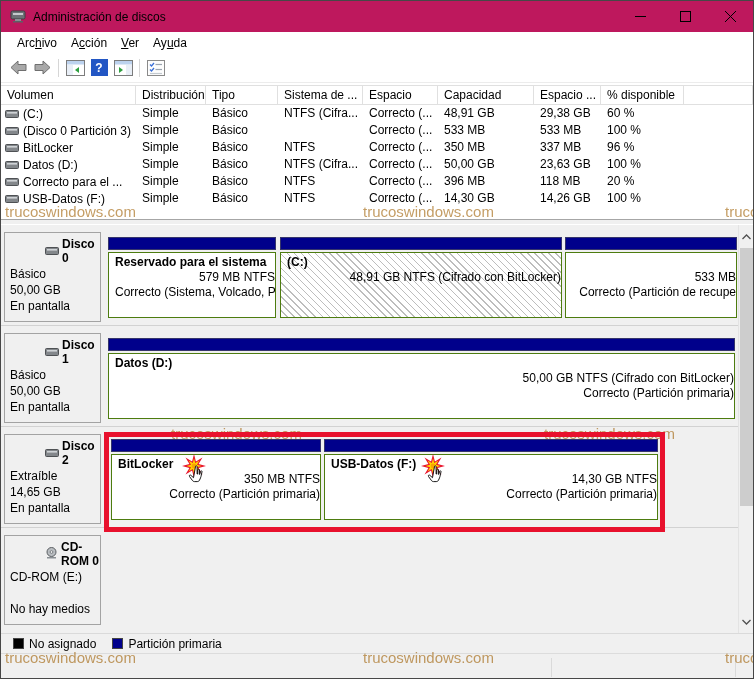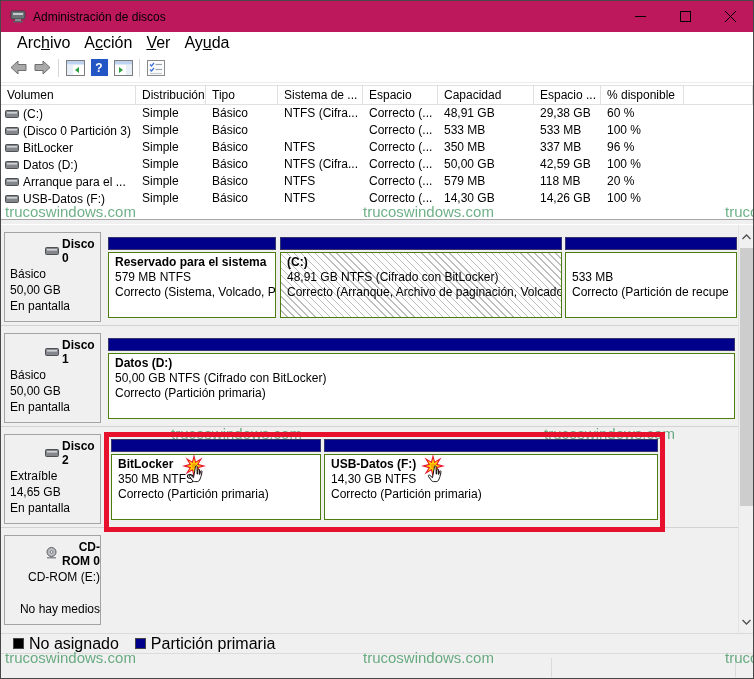--- a/index.html
+++ b/index.html
@@ -13,21 +13,21 @@
   
   .titlebar { position:absolute; left:0; top:0; width:100%; height:31px;
     display:flex; align-items:center; background:#be185d; }
   .app-icon { margin:0 7px 0 9px; display:flex; }
   .title-text { font-size:12px; }
   .win-controls { margin-left:auto; display:flex; height:31px; }
   .win-btn { width:45px; height:31px; display:flex; align-items:center; justify-content:center; }
 
   
   .menubar { position:absolute; left:0; top:31px; width:100%; height:21px;
-    display:flex; align-items:center; padding-left:9px; font-size:16px; background:#fff; }
+    display:flex; align-items:center; padding-left:9px; font-size:12px; background:#fff; }
   .menu-item { padding:2px 7px; }
   .menu-item u { text-decoration:underline; }
 
   
   .toolbar { position:absolute; left:0; top:52px; width:100%; height:30px;
     display:flex; align-items:center; padding-left:5px; background:#fff;
     border-bottom:1px solid #ececec; }
   .tb-btn { width:24px; height:24px; display:flex; align-items:center; justify-content:center; }
   .tb-sep { width:1px; height:18px; background:#d6d6d6; margin:0 4px; }
   .help-box { width:17px; height:17px; background:#2256c4; color:#fff; font-weight:bold;
@@ -54,53 +54,53 @@
   .disk-row { position:relative; width:738px; height:101px; border-bottom:1px solid #d2d2d2; }
   .disk-label { position:absolute; left:3px; top:7px; width:97px; height:90px;
     background:#f0f0f0; border:1px solid #a3a3a3; padding:4px 0 0 5px; font-size:12px; }
   .disk-label .dname { display:flex; align-items:center; gap:3px; font-weight:bold;padding-left:35px; }
   .disk-label .dline { margin-top:2px; }
   .part { position:absolute; top:12px; height:83px; }
   .part-bar { height:13px; background:#00008B; border:1px solid #35356b; }
   .part-body { margin-top:2px; height:66px; background:#fff; border:1px solid #4d7c0f;
     padding:2px 0 0 6px; font-size:12px; overflow:hidden; white-space:nowrap; }
   .part-body .ptitle { font-weight:bold; height:15px; }
-  .part-body .pline { height:15px; }
+  .part-body .pline { height:15px;text-align:right; }
   .part-body.hatched {
     background:repeating-linear-gradient(45deg,#ffffff 0px,#ffffff 4px,#bdbdbd 4px,#bdbdbd 5px);
   }
   .click-burst { position:absolute; z-index:4; }
 
   .red-box { position:absolute; left:103px; top:207px; width:561px; height:100px;
     border:5px solid #e8112d; z-index:6; pointer-events:none; }
 
   
   .v-scroll { position:absolute; right:0; top:0; width:15px; height:408px;
     background:#f0f0f0; border-left:1px solid #e3e3e3; }
   .v-arrow { position:absolute; left:0; width:15px; height:17px;
     display:flex; align-items:center; justify-content:center; }
   .v-arrow.up { top:3px; } .v-arrow.down { bottom:3px; }
   .v-thumb { position:absolute; left:1px; top:23px; width:13px; height:258px; background:#cdcdcd; }
 
   
   .legend-bar { position:absolute; left:0; top:632px; width:100%; height:20px;
     background:#f0f0f0; border-top:1px solid #dadada; display:flex; align-items:center;
-    padding-left:12px; font-size:16px; }
+    padding-left:12px; font-size:12px; }
   .legend-item { display:flex; align-items:center; gap:5px; margin-right:16px; }
   .swatch { width:11px; height:11px; border:1px solid #444; }
   .swatch.black { background:#000000; }
   .swatch.navy { background:#00008B; }
 
   
   .status-bar { position:absolute; left:0; top:652px; width:100%; height:27px;
     background:#f0f0f0; border-top:1px solid #dcdcdc; }
   .sb-sep { position:absolute; top:4px; width:1px; height:19px; background:#dadada; }
 
   
-  .wm { position:absolute; z-index:3; font-size:15px; color:#15803d; opacity:.62;
+  .wm { position:absolute; z-index:3; font-size:15px; color:#a16207; opacity:.62;
     white-space:nowrap; pointer-events:none; }
 </style>
 </head>
 <body>
 
 <div class="window">
 
   <div class="titlebar">
     <span class="app-icon">
       <svg width="16" height="15" viewBox="0 0 16 15">
@@ -259,39 +259,39 @@
               <rect x="2" y="2" width="10" height="1.6" fill="#cfd3d6"></rect>
             </svg>
           </span>
           <span>Datos (D:)</span>
         </div>
       <div class="cell">Simple</div>
       <div class="cell">Básico</div>
       <div class="cell">NTFS (Cifra...</div>
       <div class="cell">Correcto (...</div>
       <div class="cell">50,00 GB</div>
-      <div class="cell">42,59 GB</div>
+      <div class="cell">23,63 GB</div>
       <div class="cell">100 %</div>
       <div class="cell"></div>
     </div>
     <div class="vt-grid vt-row">
       <div class="cell vol-cell">
           <span class="drive-ico">
             <svg width="14" height="8" viewBox="0 0 14 8">
               <rect x="0.5" y="0.5" width="13" height="7" rx="1" fill="#83878b" stroke="#4e5154"></rect>
               <rect x="2" y="2" width="10" height="1.6" fill="#cfd3d6"></rect>
             </svg>
           </span>
-          <span>Arranque para el ...</span>
+          <span>Correcto para el ...</span>
         </div>
       <div class="cell">Simple</div>
       <div class="cell">Básico</div>
       <div class="cell">NTFS</div>
       <div class="cell">Correcto (...</div>
-      <div class="cell">579 MB</div>
+      <div class="cell">396 MB</div>
       <div class="cell">118 MB</div>
       <div class="cell">20 %</div>
       <div class="cell"></div>
     </div>
     <div class="vt-grid vt-row">
       <div class="cell vol-cell">
           <span class="drive-ico">
             <svg width="14" height="8" viewBox="0 0 14 8">
               <rect x="0.5" y="0.5" width="13" height="7" rx="1" fill="#83878b" stroke="#4e5154"></rect>
               <rect x="2" y="2" width="10" height="1.6" fill="#cfd3d6"></rect>
@@ -333,21 +333,20 @@
           <div class="ptitle">Reservado para el sistema</div>
           <div class="pline">579 MB NTFS</div>
           <div class="pline">Correcto (Sistema, Volcado, Pa</div>
         </div>
       </div>
       <div class="part" style="left:279px; width:282px;">
         <div class="part-bar"></div>
         <div class="part-body hatched">
           <div class="ptitle">(C:)</div>
           <div class="pline">48,91 GB NTFS (Cifrado con BitLocker)</div>
-          <div class="pline">Correcto (Arranque, Archivo de paginación, Volcado</div>
         </div>
       </div>
       <div class="part" style="left:564px; width:172px;">
         <div class="part-bar"></div>
         <div class="part-body">
           <div class="ptitle"></div>
           <div class="pline">533 MB</div>
           <div class="pline">Correcto (Partición de recupe</div>
         </div>
       </div>
@@ -416,21 +415,21 @@
           <svg width="26" height="32" viewBox="0 0 26 32">
             <polygon points="13,0 14.9,7.4 21.5,3.5 17.6,10.1 25,12 17.6,13.9 21.5,20.5 14.9,16.6 13,24 11.1,16.6 4.5,20.5 8.4,13.9 1,12 8.4,10.1 4.5,3.5 11.1,7.4" fill="#e8112d"></polygon>
             <polygon points="13,0 14.9,7.4 21.5,3.5 17.6,10.1 25,12 17.6,13.9 21.5,20.5 14.9,16.6 13,24 11.1,16.6 4.5,20.5 8.4,13.9 1,12 8.4,10.1 4.5,3.5 11.1,7.4" fill="#ffd400" transform="translate(4.68,4.32) scale(0.64)"></polygon>
             <circle cx="13" cy="12" r="2.4" fill="#f7a600"></circle>
             <path d="M14.5 12.5 c0-.9 1.6-.9 1.6 0 v7.5 l.5.1 .3-4.2 c.1-1 1.6-.9 1.6.1 l-.2 4.3 .5.1 .7-3 c.2-1 1.7-.6 1.5.4 l-.7 3.3 c-.2 1-.4 1.9-.8 2.8 l-1 2.3 c-.4.9-1.2 1.4-2.2 1.4 h-2.8 c-.8 0-1.5-.4-2-1 l-3-4.1 c-.7-.9.5-2 1.3-1.2 l2.7 2.4 z" fill="#fff" stroke="#000" stroke-width="0.9"></path>
           </svg>
         </span>
       </div>
     </div>
 
-    <div class="disk-row" style="height:97px; border-bottom:none;text-align:right;">
+    <div class="disk-row" style="height:97px; border-bottom:none;">
       <div class="disk-label">
         <div class="dname">
             <span><svg width="13" height="12" viewBox="0 0 13 12">
                 <circle cx="6.5" cy="5" r="4.5" fill="#b9bdc1" stroke="#5a5e62"></circle>
                 <circle cx="6.5" cy="5" r="1.4" fill="#f0f0f0" stroke="#7a7e82"></circle>
                 <rect x="2" y="10" width="9" height="1.5" fill="#8a8f94"></rect>
               </svg></span>
             <span>CD-ROM 0</span>
           </div>
         <div class="dline">CD-ROM (E:)</div>

